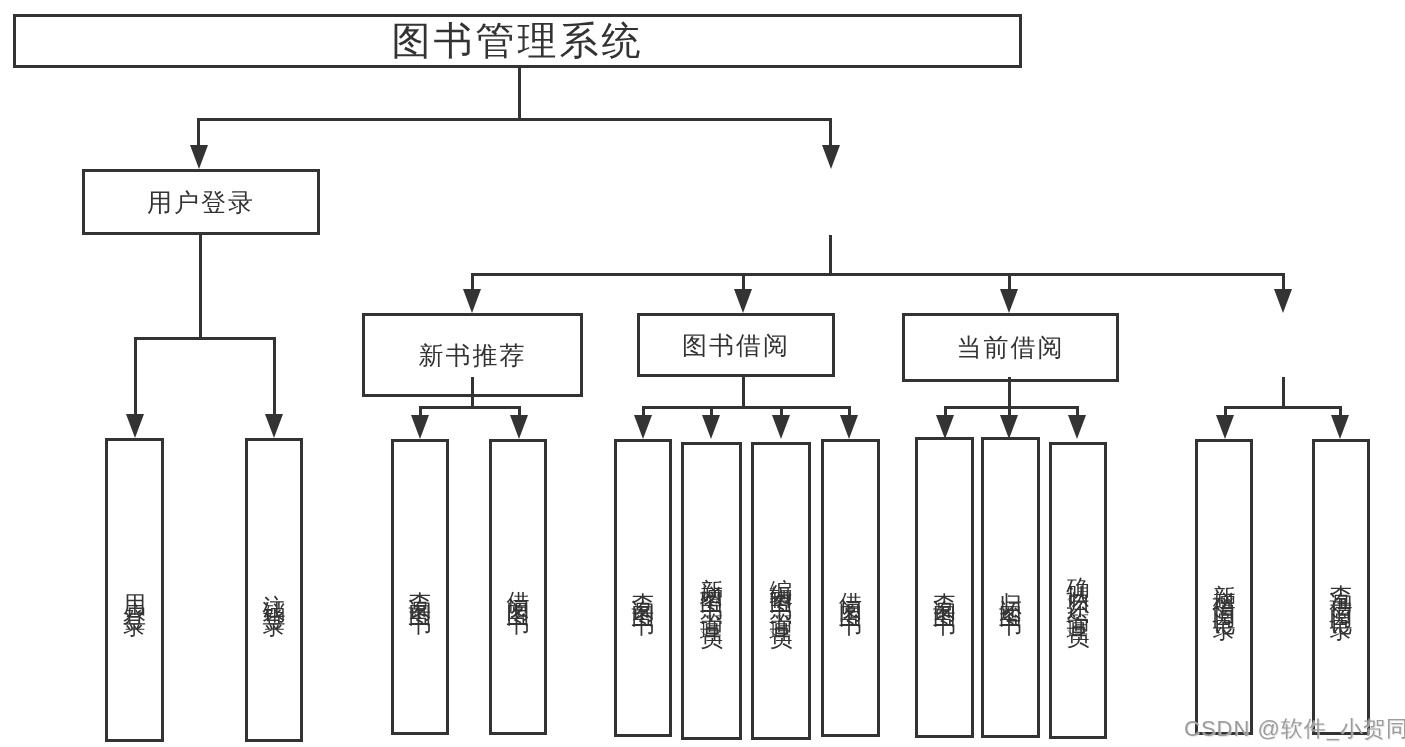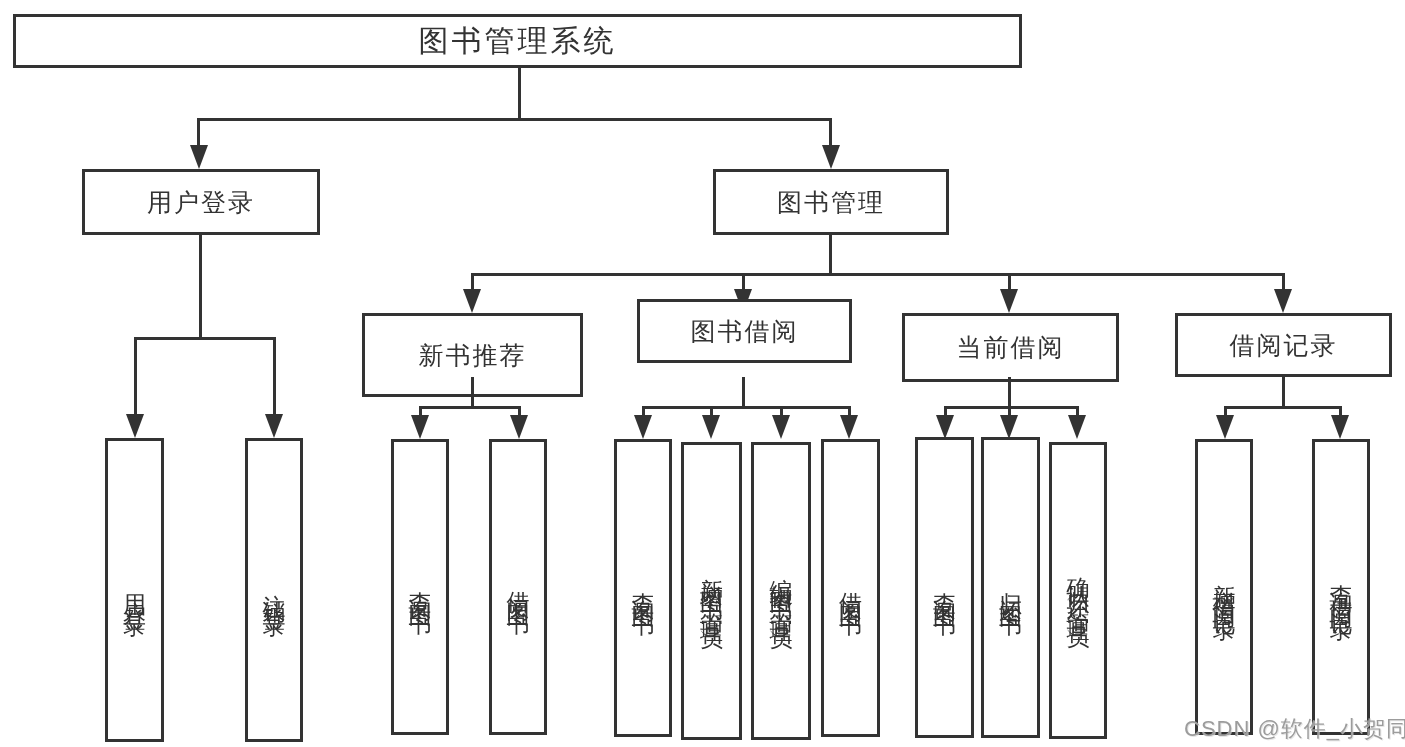--- a/index.html
+++ b/index.html
@@ -15,21 +15,21 @@
     position:absolute;
     box-sizing:border-box;
     border:3px solid #333333;
     background:#ffffff;
     display:flex;
     align-items:center;
     justify-content:center;
     text-align:center;
   }
   .hbox{font-size:25px;letter-spacing:2px;}
-  .rootbox{font-size:30px;letter-spacing:3px;}
+  .rootbox{font-size:39px;letter-spacing:3px;}
   .vbox{
     font-size:23px;
     writing-mode:vertical-rl;
     text-orientation:mixed;
     letter-spacing:7px;
     line-height:1;
   }
   .line{position:absolute;background:#333333;}
   .arrow{
     position:absolute;
@@ -57,44 +57,42 @@
   <div class="box hbox rootbox" style="left:13px;top:14px;width:1009px;height:54px;">图书管理系统</div>
 
   <div class="line" style="left:518px;top:66px;width:3px;height:54px;"></div>
   <div class="line" style="left:197px;top:118px;width:634px;height:3px;"></div>
   <div class="line" style="left:197px;top:118px;width:3px;height:27px;"></div>
   <div class="arrow" style="left:190px;top:145px;"></div>
   <div class="line" style="left:829px;top:118px;width:3px;height:27px;"></div>
   <div class="arrow" style="left:822px;top:145px;"></div>
 
   <div class="box hbox" style="left:82px;top:169px;width:238px;height:66px;">用户登录</div>
-  <div class="box hbox" style="left:713px;top:169px;width:236px;height:66px;">图书管理</div>
 
   <div class="line" style="left:199px;top:235px;width:3px;height:105px;"></div>
   <div class="line" style="left:134px;top:337px;width:142px;height:3px;"></div>
   <div class="line" style="left:134px;top:337px;width:3px;height:77px;"></div>
   <div class="arrow" style="left:126px;top:414px;"></div>
   <div class="line" style="left:273px;top:337px;width:3px;height:77px;"></div>
   <div class="arrow" style="left:265px;top:414px;"></div>
 
   <div class="line" style="left:829px;top:235px;width:3px;height:41px;"></div>
   <div class="line" style="left:471px;top:273px;width:814px;height:3px;"></div>
   <div class="line" style="left:471px;top:273px;width:3px;height:16px;"></div>
   <div class="arrow" style="left:463px;top:289px;"></div>
   <div class="line" style="left:742px;top:273px;width:3px;height:16px;"></div>
   <div class="arrow" style="left:734px;top:289px;"></div>
   <div class="line" style="left:1008px;top:273px;width:3px;height:16px;"></div>
   <div class="arrow" style="left:1000px;top:289px;"></div>
   <div class="line" style="left:1282px;top:273px;width:3px;height:16px;"></div>
   <div class="arrow" style="left:1274px;top:289px;"></div>
 
   <div class="box hbox" style="left:362px;top:313px;width:221px;height:84px;">新书推荐</div>
-  <div class="box hbox" style="left:637px;top:299px;width:215px;height:64px;">图书借阅</div>
+  <div class="box hbox" style="left:637px;top:313px;width:198px;height:64px;">图书借阅</div>
   <div class="box hbox" style="left:902px;top:313px;width:217px;height:69px;">当前借阅</div>
-  <div class="box hbox" style="left:1175px;top:313px;width:217px;height:64px;">借阅记录</div>
 
   <div class="line" style="left:471px;top:377px;width:3px;height:31px;"></div>
   <div class="line" style="left:419px;top:406px;width:102px;height:3px;"></div>
   <div class="line" style="left:419px;top:406px;width:3px;height:9px;"></div>
   <div class="arrow" style="left:411px;top:415px;"></div>
   <div class="line" style="left:518px;top:406px;width:3px;height:9px;"></div>
   <div class="arrow" style="left:510px;top:415px;"></div>
 
   <div class="line" style="left:742px;top:377px;width:3px;height:31px;"></div>
   <div class="line" style="left:642px;top:406px;width:209px;height:3px;"></div>

